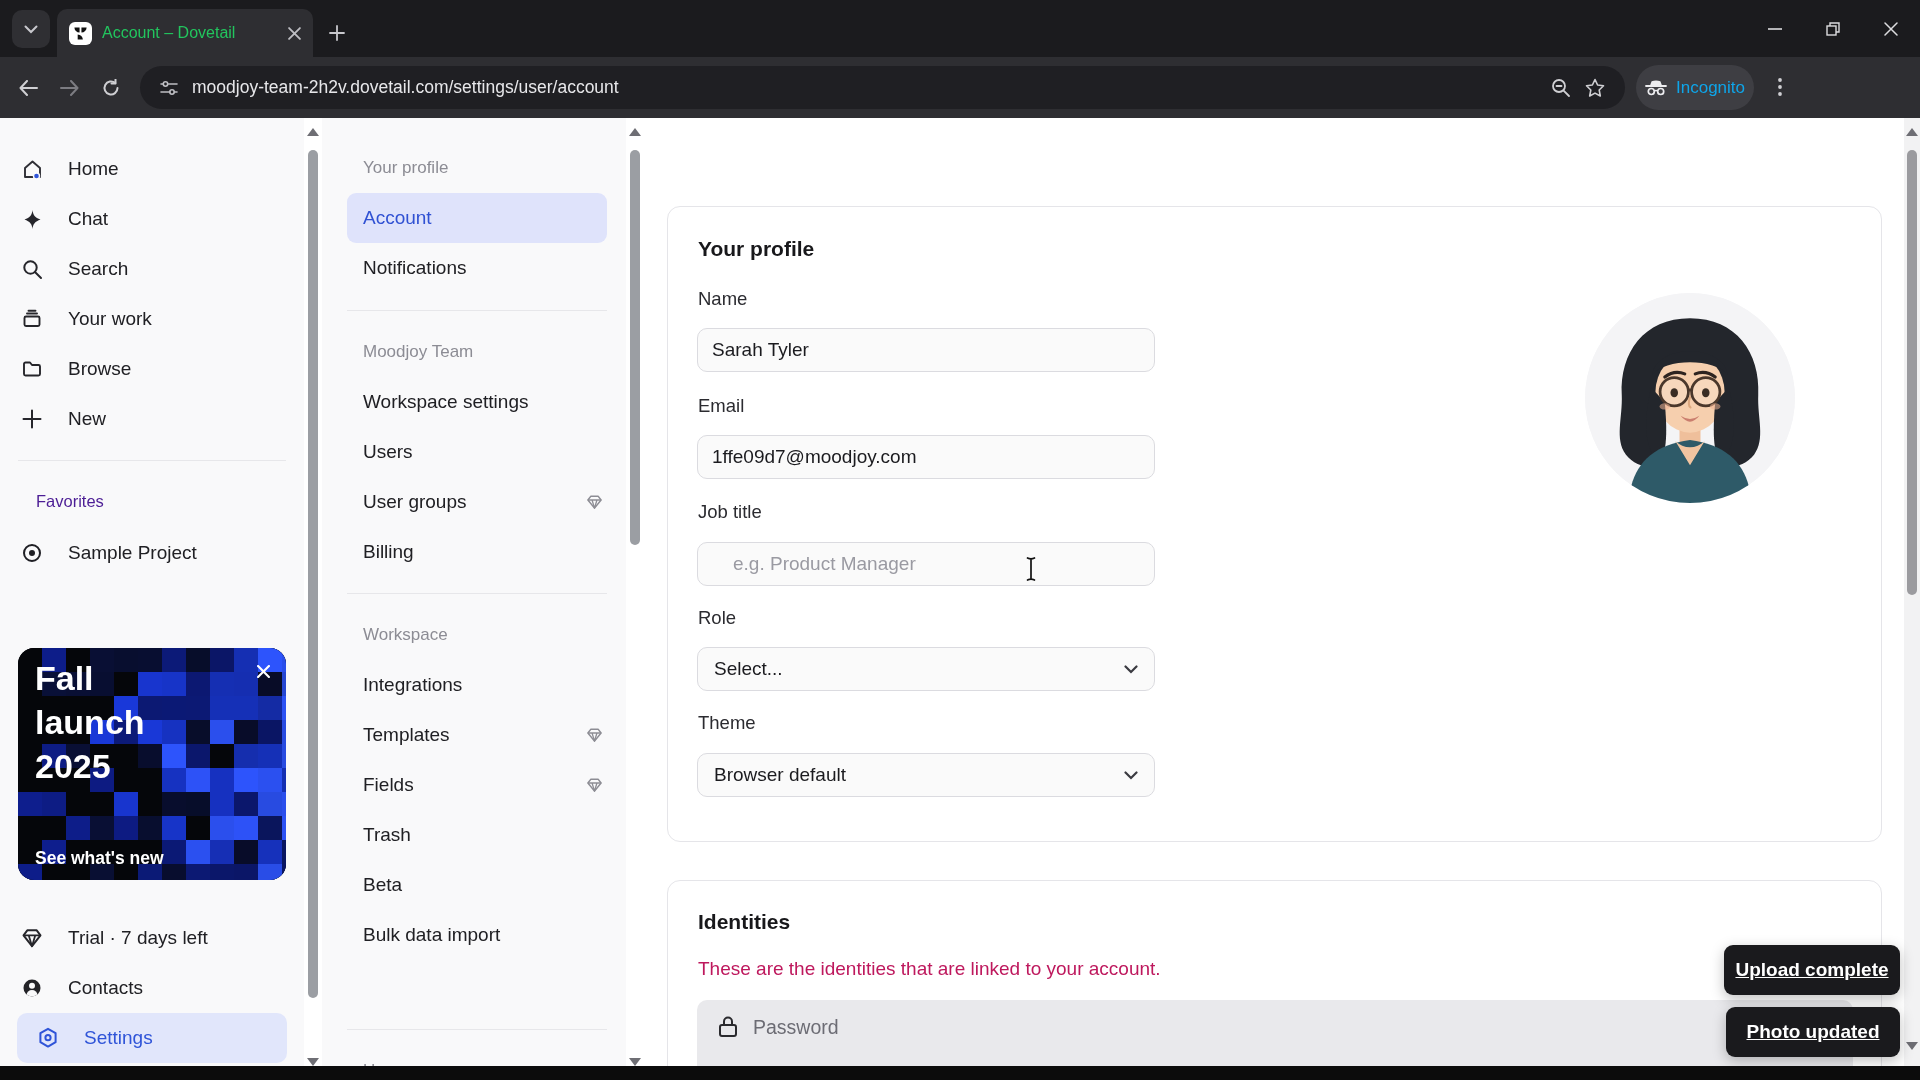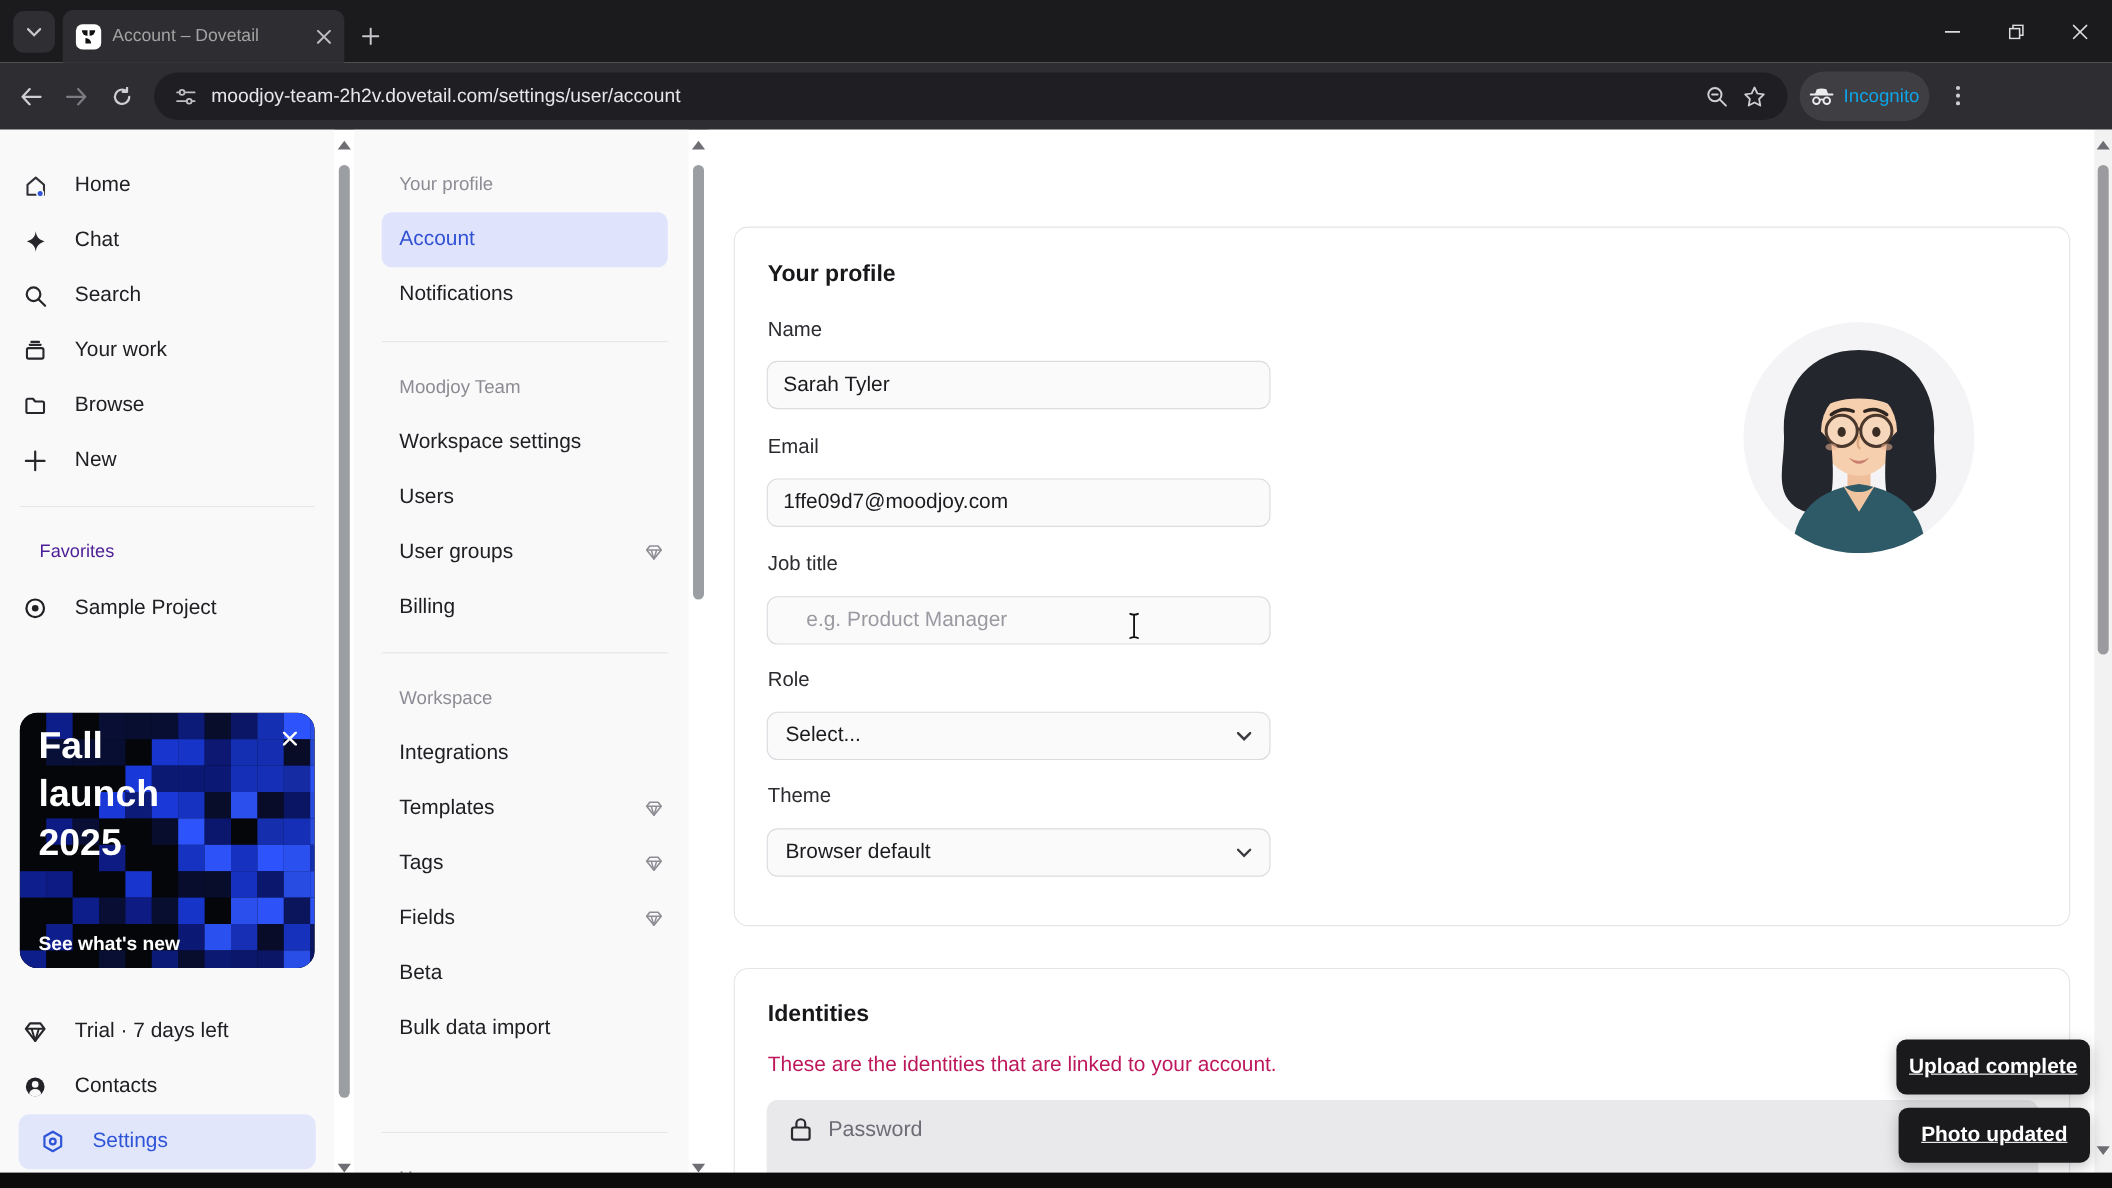--- a/index.html
+++ b/index.html
@@ -8,21 +8,21 @@
           font-family:"Liberation Sans","DejaVu Sans",sans-serif;}
   svg{display:block;}
 
   
   .tabstrip{position:absolute;left:0;top:0;width:1920px;height:57px;background:#1b1b1e;}
   .tabsearch{position:absolute;left:12px;top:10px;width:38px;height:38px;border-radius:10px;
              background:#2f2f33;display:flex;align-items:center;justify-content:center;}
   .tab{position:absolute;left:57px;top:9px;width:256px;height:48px;background:#2e2e32;
        border-radius:10px 10px 0 0;display:flex;align-items:center;padding:0 12px;gap:10px;}
   .favicon{width:23px;height:23px;background:#fff;border-radius:6px;display:flex;align-items:center;justify-content:center;flex:none;}
-  .tab-title{color:#a3a3a3;font-size:16px;flex:1;white-space:nowrap;overflow:hidden;}
+  .tab-title{color:#22c55e;font-size:16px;flex:1;white-space:nowrap;overflow:hidden;}
   .tab-close{color:#bdbdc2;flex:none;display:flex;}
   .newtab{position:absolute;left:322px;top:18px;width:30px;height:30px;display:flex;align-items:center;justify-content:center;}
   .wincontrols{position:absolute;right:0;top:0;height:57px;display:flex;}
   .winbtn{width:58px;height:57px;display:flex;align-items:center;justify-content:center;}
   .toolbar{position:absolute;left:0;top:57px;width:1920px;height:61px;background:#2e2e32;}
   .navbtn{position:absolute;top:12px;width:38px;height:38px;display:flex;align-items:center;justify-content:center;border-radius:50%;}
   .omnibox{position:absolute;left:140px;top:9px;width:1485px;height:43px;border-radius:22px;background:#1f1f23;
            display:flex;align-items:center;padding:0 20px;gap:14px;}
   .url{color:#e7e7ea;font-size:17.5px;flex:1;white-space:nowrap;overflow:hidden;}
   .incog{position:absolute;left:1636px;top:8px;width:118px;height:45px;border-radius:23px;background:#3e3e43;
@@ -461,37 +461,31 @@
         <div class="nav-item">
           <span class="lbl">Templates</span>
           <span>
               <svg width="17" height="16" viewBox="0 0 18 17">
                 <path d="M5 2.5 H13 L16 6.4 L9 15 L2 6.4 Z" fill="none" stroke="#8d8d94" stroke-width="1.6" stroke-linejoin="round"></path>
                 <path d="M2 6.4 H16 M6.4 6.4 L9 15 L11.6 6.4" fill="none" stroke="#8d8d94" stroke-width="1.4" stroke-linejoin="round"></path>
               </svg>
             </span>
         </div>
         <div class="nav-item">
-          <span class="lbl">Tags</span>
-          <span>
-              <svg width="17" height="16" viewBox="0 0 18 17">
-                <path d="M5 2.5 H13 L16 6.4 L9 15 L2 6.4 Z" fill="none" stroke="#8d8d94" stroke-width="1.6" stroke-linejoin="round"></path>
-                <path d="M2 6.4 H16 M6.4 6.4 L9 15 L11.6 6.4" fill="none" stroke="#8d8d94" stroke-width="1.4" stroke-linejoin="round"></path>
-              </svg>
-            </span>
-        </div>
-        <div class="nav-item">
           <span class="lbl">Fields</span>
           <span>
               <svg width="17" height="16" viewBox="0 0 18 17">
                 <path d="M5 2.5 H13 L16 6.4 L9 15 L2 6.4 Z" fill="none" stroke="#8d8d94" stroke-width="1.6" stroke-linejoin="round"></path>
                 <path d="M2 6.4 H16 M6.4 6.4 L9 15 L11.6 6.4" fill="none" stroke="#8d8d94" stroke-width="1.4" stroke-linejoin="round"></path>
               </svg>
             </span>
         </div>
+        <div class="nav-item">
+            <span class="lbl">Trash</span>
+          </div>
         <div class="nav-item">
             <span class="lbl">Beta</span>
           </div>
         <div class="nav-item">
             <span class="lbl">Bulk data import</span>
           </div>
       </div>
       <div class="nav-div" style="top:911px;"></div>
       <div class="nav-head" style="top:943px;">Usage</div>
     </div>

